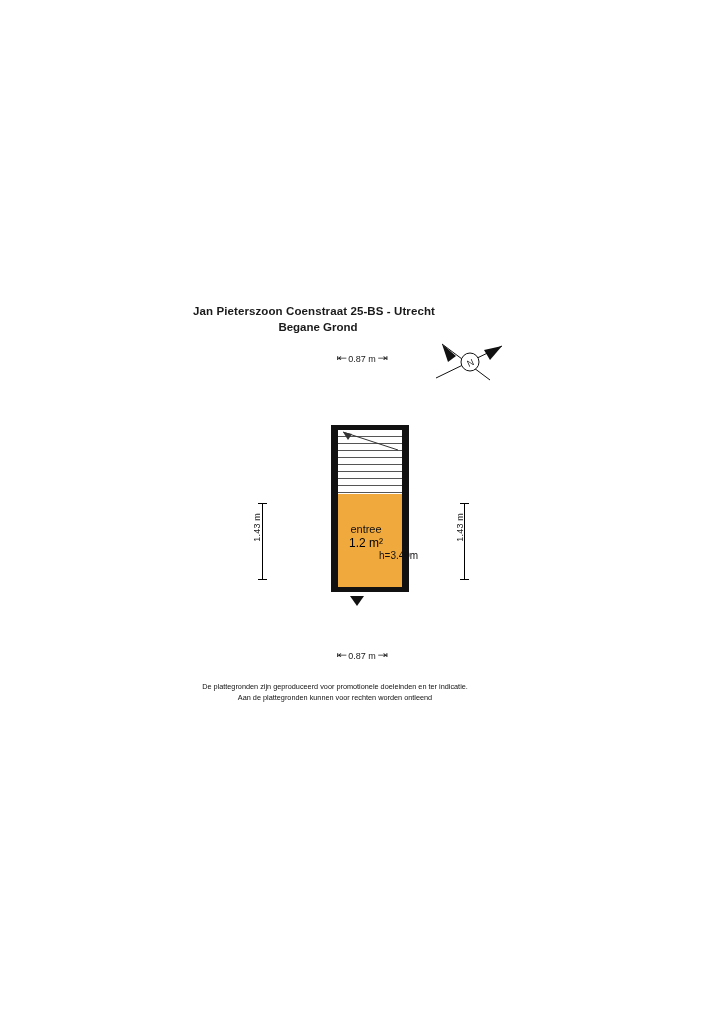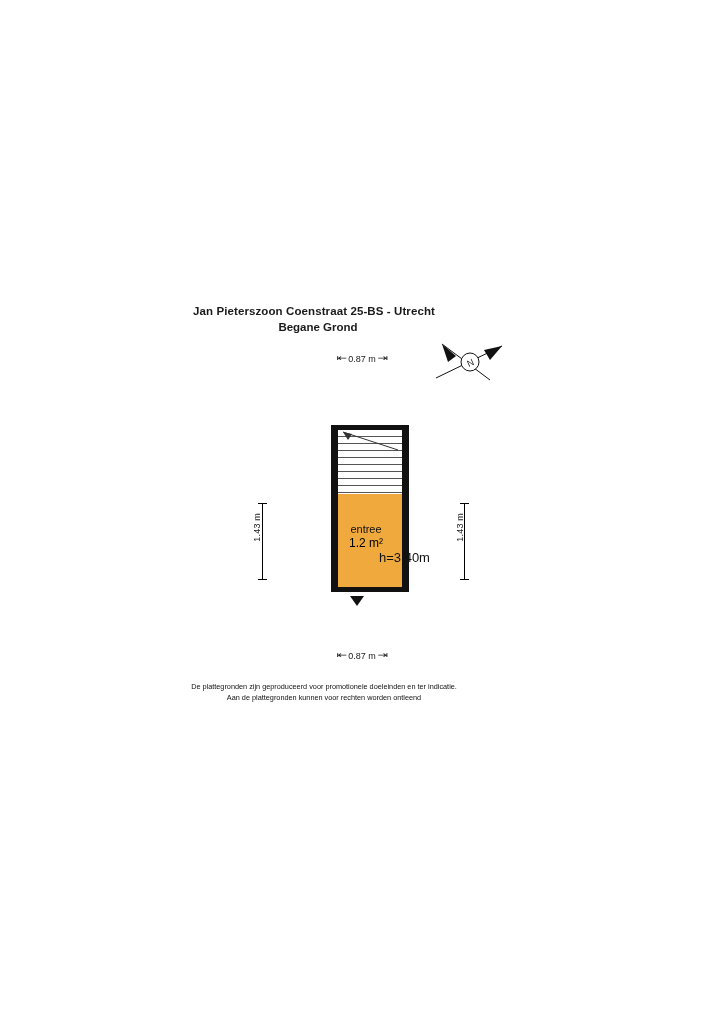--- a/index.html
+++ b/index.html
@@ -184,36 +184,37 @@
   .room-name {
     font-size: 11px;
     color: #111;
   }
   .room-area {
     font-size: 12px;
     color: #000000;
     margin-top: 1px;
   }
   .room-height {
-    font-size: 13px;
+    font-size: 10px;
     color: #111;
     margin-top: 2px;
     margin-left: 48px;
   }
 
   
   .footer {
     position: absolute;
     top: 681px;
     left: 0;
     width: 648px;
     text-align: center;
     font-size: 7.3px;
     color: #111;
     line-height: 11px;
+    padding-left: 11px;
   }
 </style>
 </head>
 <body>
 
 <div class="page">
 
   <div class="title-block">
     <div class="title-line1">Jan Pieterszoon Coenstraat 25-BS - Utrecht</div>
     <div class="title-line2">Begane Grond</div>

